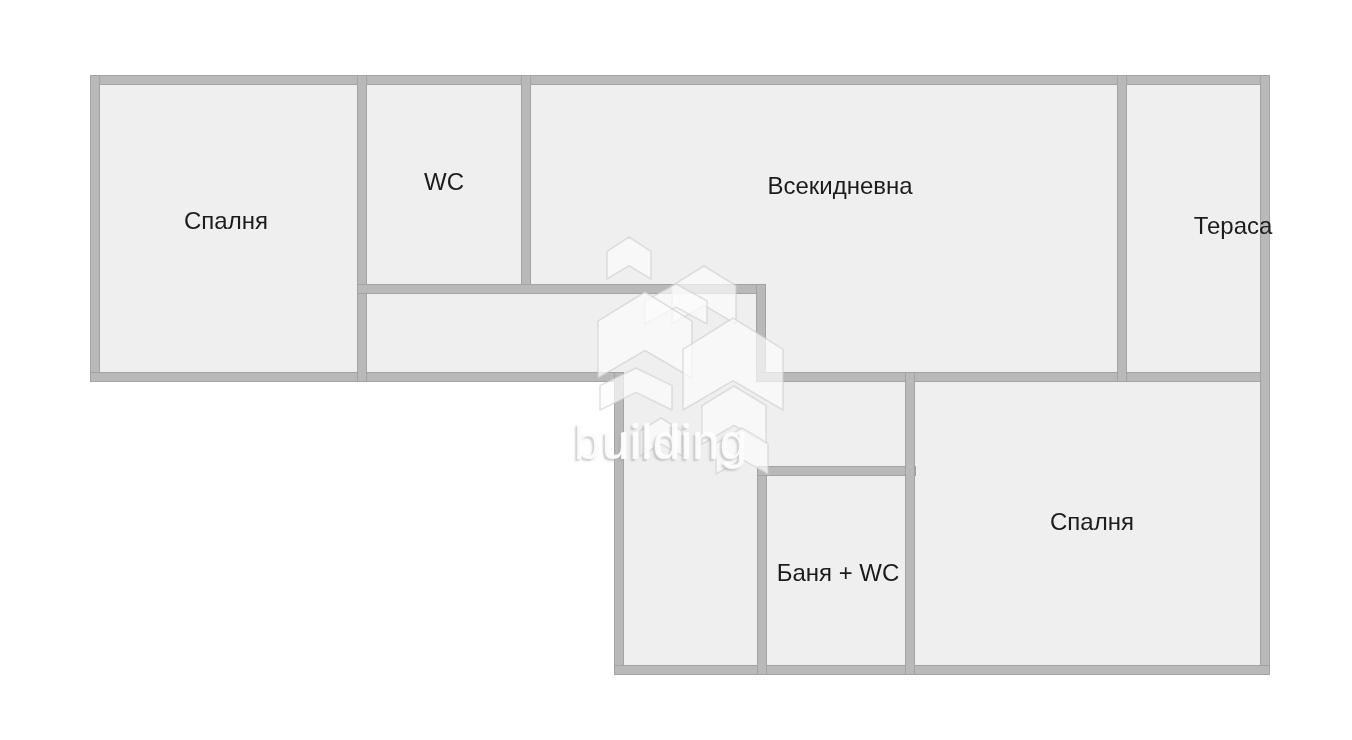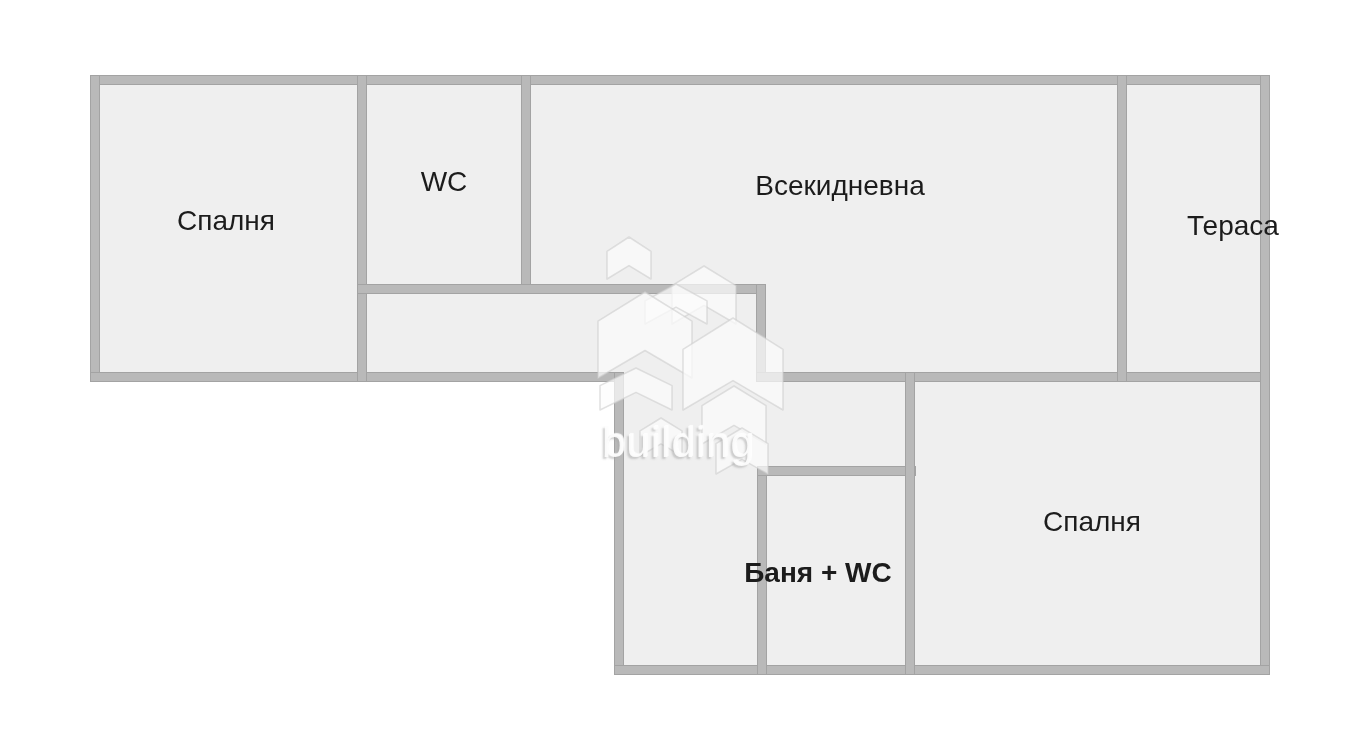--- a/index.html
+++ b/index.html
@@ -22,41 +22,41 @@
   .wall {
     position: absolute;
     background: var(--wall-fill, #b9b9b9);
     border: 1px solid var(--wall-edge, #a3a3a3);
     box-sizing: border-box;
     z-index: 2;
   }
   .room-label {
     position: absolute;
     transform: translate(-50%, -50%);
-    font-size: 28px;
+    font-size: 24px;
     color: var(--label-color, #1c1c1c);
     white-space: nowrap;
     z-index: 5;
     letter-spacing: 0px;
   }
   .wm-houses {
     position: absolute;
     left: 588px;
     top: 225px;
     width: 200px;
     height: 260px;
     z-index: 3;
     overflow: visible;
   }
   .wm-text {
     position: absolute;
-    left: 602px;
+    left: 574px;
     top: 421px;
     z-index: 3;
-    font-size: 42px;
+    font-size: 48px;
     letter-spacing: 1px;
     line-height: 44px;
     color: var(--wm-text-fill, rgba(253,253,253,0.92));
     text-shadow: -2px 2px 2px var(--wm-text-shadow, rgba(168,168,168,0.55)),
                  1px -1px 1px rgba(255,255,255,0.9);
     user-select: none;
   }
   .wm-line { white-space: nowrap; }
 </style>
 </head>
@@ -96,16 +96,16 @@
       <polygon points="128.0,218.6 154.0,203.0 180.0,218.6 180.0,249.0 154.0,234.3 128.0,249.0" fill="rgba(252,252,252,0.7)" stroke="rgba(205,205,205,0.6)" stroke-width="1.5" stroke-linejoin="round"></polygon>
     </svg>
   <div class="wm-text">
     <div class="wm-line">building</div>
   </div>
   <div id="labelsLayer">
       <div class="room-label" style="left: 226px; top: 221px;">Спалня</div>
       <div class="room-label" style="left: 444px; top: 182px;">WC</div>
       <div class="room-label" style="left: 840px; top: 186px;">Всекидневна</div>
       <div class="room-label" style="left: 1193px; top: 226px; margin-left: 40px;">Тераса</div>
-      <div class="room-label" style="left: 818px; top: 573px; font-weight: bold;">Баня + WC</div>
+      <div class="room-label" style="left: 838px; top: 573px;">Баня + WC</div>
       <div class="room-label" style="left: 1092px; top: 522px;">Спалня</div>
     </div>
 </div>
 
 </body></html>

